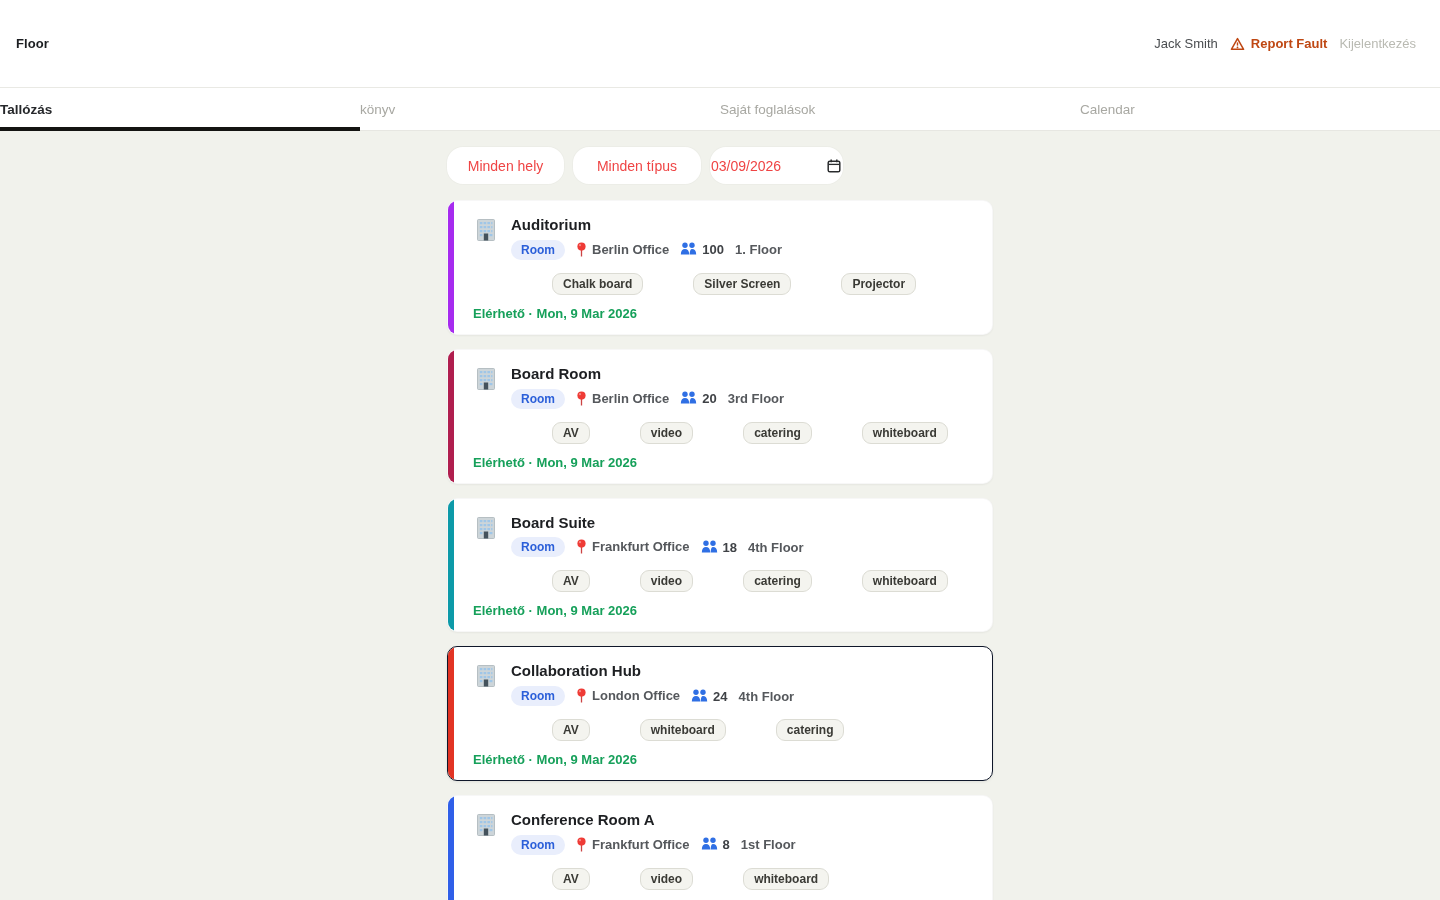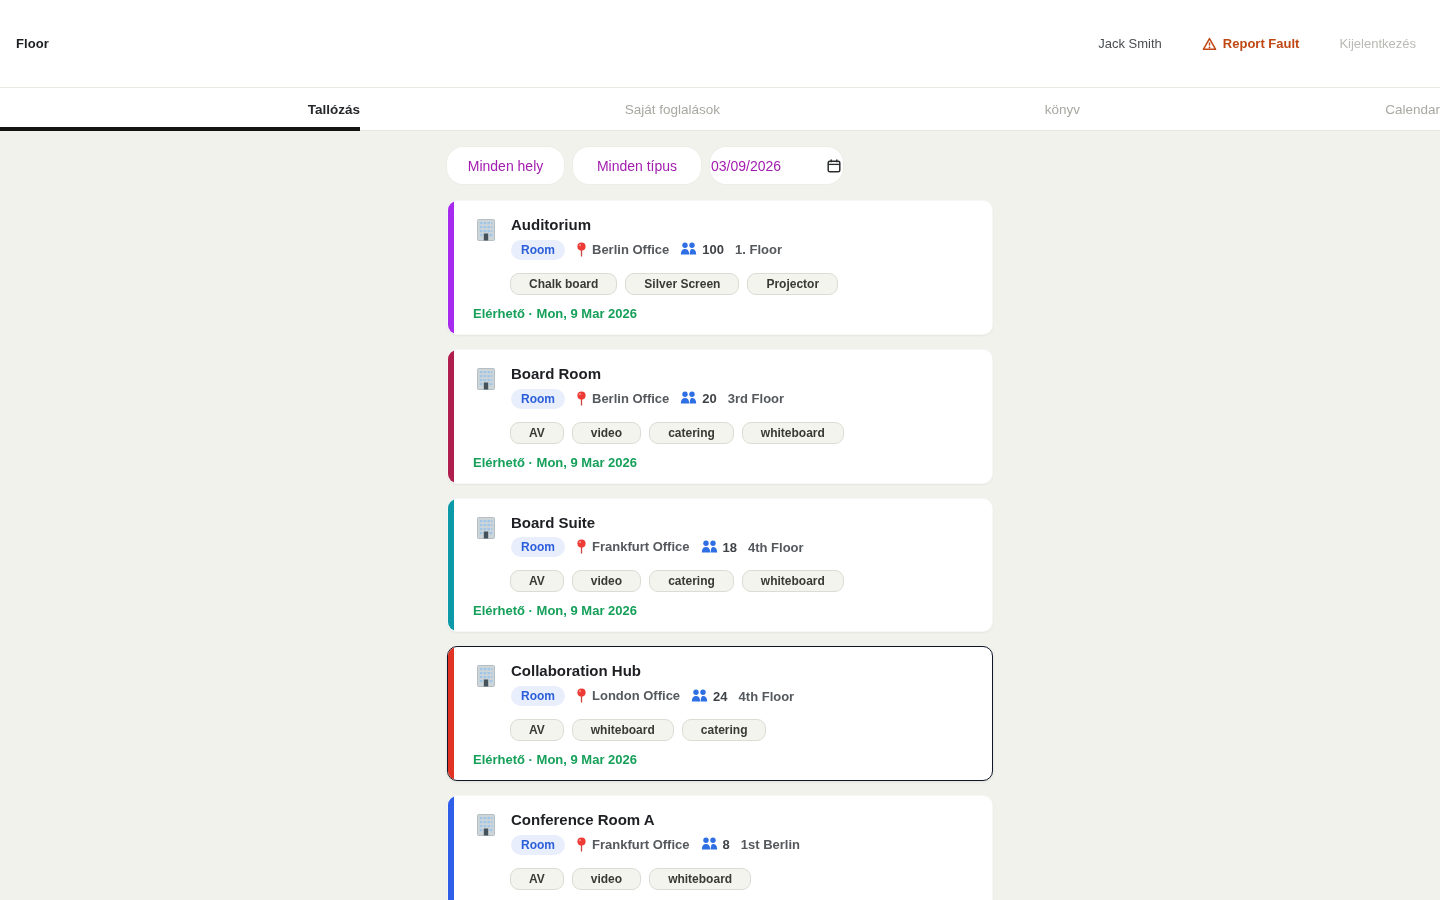--- a/index.html
+++ b/index.html
@@ -9,44 +9,44 @@
     background:#f1f2ec;
     color:#1f2124;
   }
   
   .topbar {
     height:87px; background:#ffffff;
     display:flex; align-items:center; justify-content:space-between;
     padding:0 24px 0 16px;
   }
   .brand { font-size:13px; font-weight:700; color:#1c1e21; letter-spacing:.1px; }
-  .topbar-right { display:flex; align-items:flex-start; gap:40px; font-size:13px; }
+  .topbar-right { display:flex; align-items:flex-start; gap:12px; font-size:13px; }
   .user-name { color:#4a4d50; }
   .report-fault { display:flex; align-items:center; gap:6px; color:#bf4712; font-weight:700; cursor:pointer; }
   .logout { color:#b9bab2; cursor:pointer; }
   
   .tabs {
     height:44px; background:#ffffff; display:flex;
     border-top:1px solid #e9e9e4; border-bottom:1px solid #e7e7e2;
   }
   .tab {
-    flex:1 1 25%; display:flex; align-items:center; justify-content:flex-end;
+    flex:1 1 25%; display:flex; align-items:center; justify-content:flex-start;
     font-size:13.5px; color:#a8a8a2; cursor:pointer; position:relative;
   }
   .tab.active { color:#26282b; font-weight:600; }
   .tab.active::after {
     content:""; position:absolute; left:0; right:0; bottom:-1px; height:4px; background:#141412;
   }
   
   .main-col { width:546px; margin:16px auto 0; }
   .filters { display:flex; gap:9px; margin-bottom:16px; }
   .filter-ctl {
     background:#ffffff; border:1px solid #ececе6; border:1px solid #ececе6;
     border-radius:16px; height:37px; display:flex; align-items:center;
-    font-size:14px; color:#a21caf; padding:0 16px; cursor:pointer;
+    font-size:14px; color:#ef4444; padding:0 16px; cursor:pointer;
     box-shadow:0 0 0 1px rgba(0,0,0,0.02);
   }
   .filter-ctl.loc { width:117px; justify-content:center; }
   .filter-ctl.typ { width:128px; justify-content:center; }
   .filter-ctl.date { width:133px; justify-content:space-between; padding:0 1px; }
   
   .cards { display:flex; flex-direction:column; gap:14px; }
   .card {
     position:relative; background:#ffffff; border-radius:10px;
     border:1px solid rgba(0,0,0,0.03);
@@ -62,21 +62,21 @@
   .meta { display:flex; align-items:center; gap:11px; margin-top:5px; font-size:13px; color:#55585c; }
   .badge {
     background:#e9eefc; color:#2b5fd9; font-weight:700; font-size:12px;
     padding:3px 10px; border-radius:10px;
   }
   .meta-item { display:flex; align-items:flex-start; gap:5px;font-weight:bold; }
   .cap-num { color:#3f4246; }
   .tags { display:flex; gap:8px; margin:13px 0 0 37px; }
   .tag {
     background:#f4f4ef; border:1px solid #dcdcd4; color:#3a3a35;
-    font-size:12px; font-weight:600; padding:3px 18px; border-radius:9px;
+    font-size:12px; font-weight:600; padding:3px 10px; border-radius:9px;margin-left:42px;
   }
   .status { margin-top:11px; font-size:13px; font-weight:700; color:#16a05a; }
   svg { display:block; }
 </style>
 </head>
 <body>
 
 <header class="topbar">
   <div class="brand">Floor</div>
   <div class="topbar-right">
@@ -93,24 +93,24 @@
     </span>
     <span class="logout">Kijelentkezés</span>
   </div>
 </header>
 
 <nav class="tabs">
     <div class="tab active">
       <span>Tallózás</span>
     </div>
     <div class="tab">
+      <span>könyv</span>
+    </div>
+    <div class="tab">
       <span>Saját foglalások</span>
-    </div>
-    <div class="tab">
-      <span>könyv</span>
     </div>
     <div class="tab">
       <span>Calendar</span>
     </div>
   </nav>
 
 <main class="main-col">
   <div class="filters">
     <div class="filter-ctl loc">
       <span>Minden hely</span>
@@ -425,21 +425,21 @@
             <span>
               <svg width="17" height="13" viewBox="0 0 17 13">
                 <circle cx="5" cy="3.2" r="2.7" fill="#2f6fe4"></circle>
                 <path d="M0.8 12.5 C0.8 8.8 2.6 7 5 7 C7.4 7 9.2 8.8 9.2 12.5 Z" fill="#2f6fe4"></path>
                 <circle cx="12" cy="3.2" r="2.7" fill="#2f6fe4"></circle>
                 <path d="M9.6 12.5 C9.8 8.8 10.6 7 12 7 C14.4 7 16.2 8.8 16.2 12.5 Z" fill="#2f6fe4"></path>
               </svg>
             </span>
             <span class="cap-num">8</span>
           </span>
-          <span class="meta-item">1st Berlin</span>
+          <span class="meta-item">1st Floor</span>
         </div>
       </div>
     </div>
     <div class="tags">
           <span class="tag">AV</span>
           <span class="tag">video</span>
           <span class="tag">whiteboard</span>
         </div>
 
   </article>

